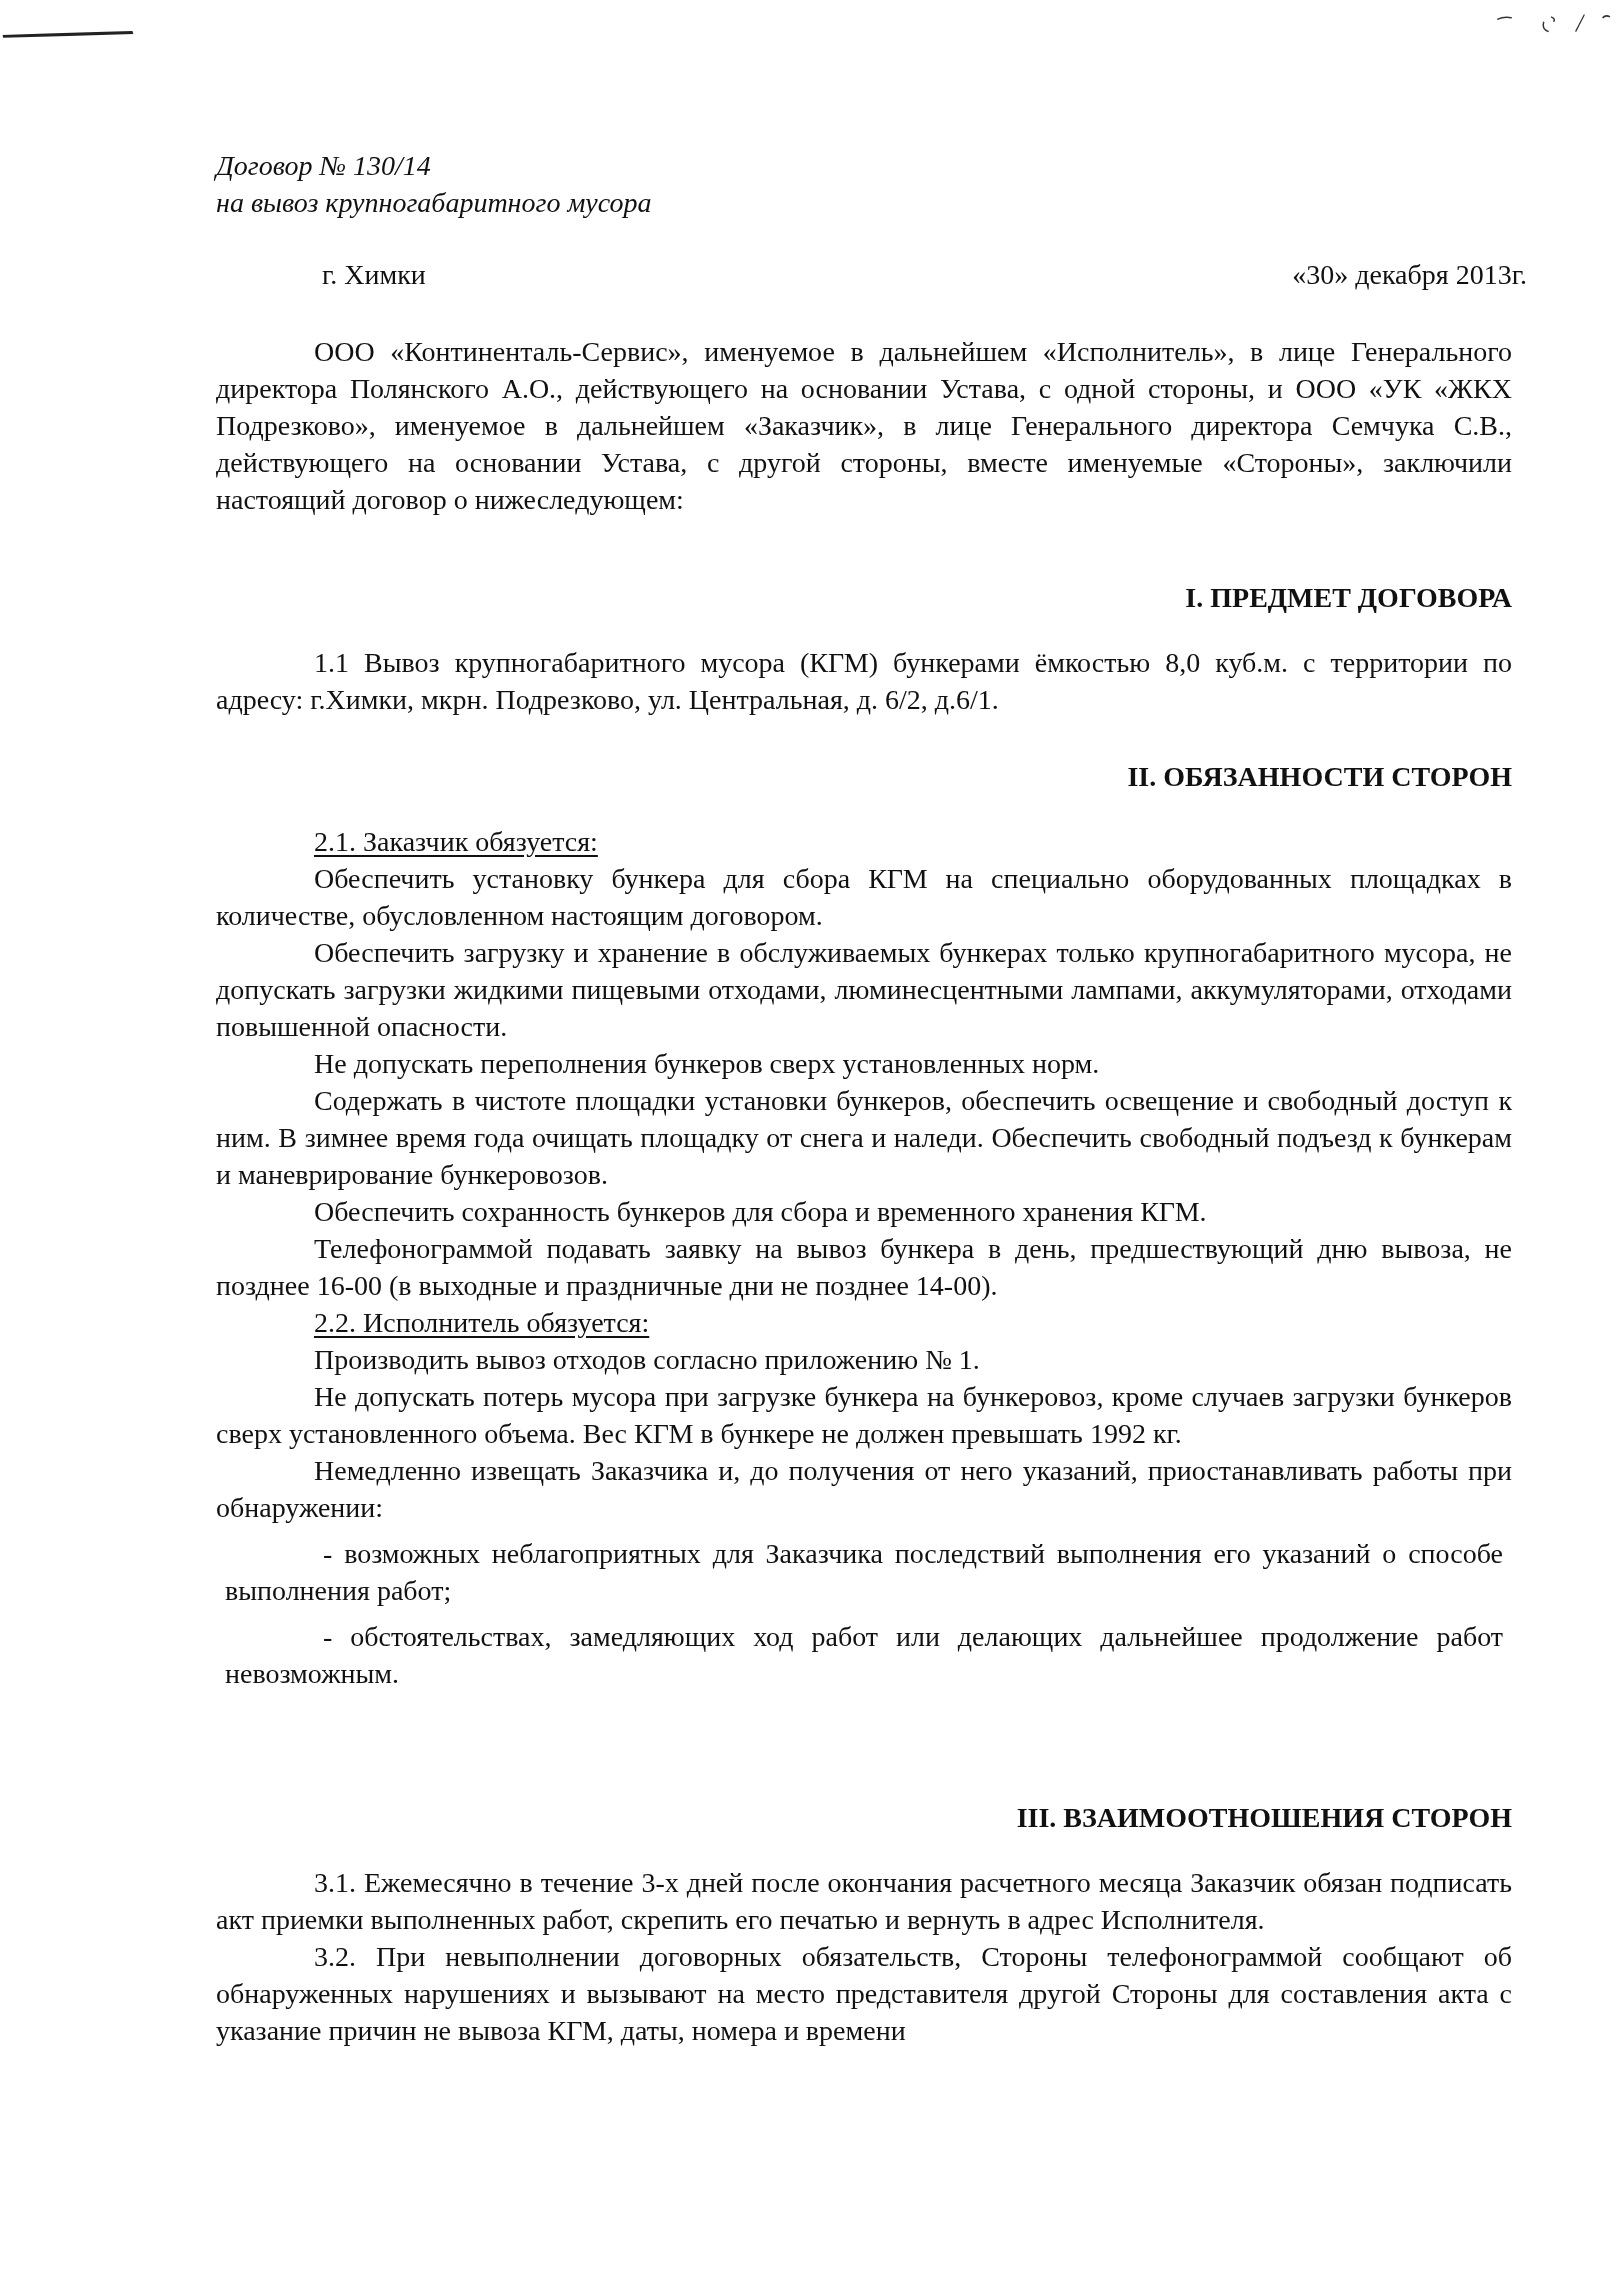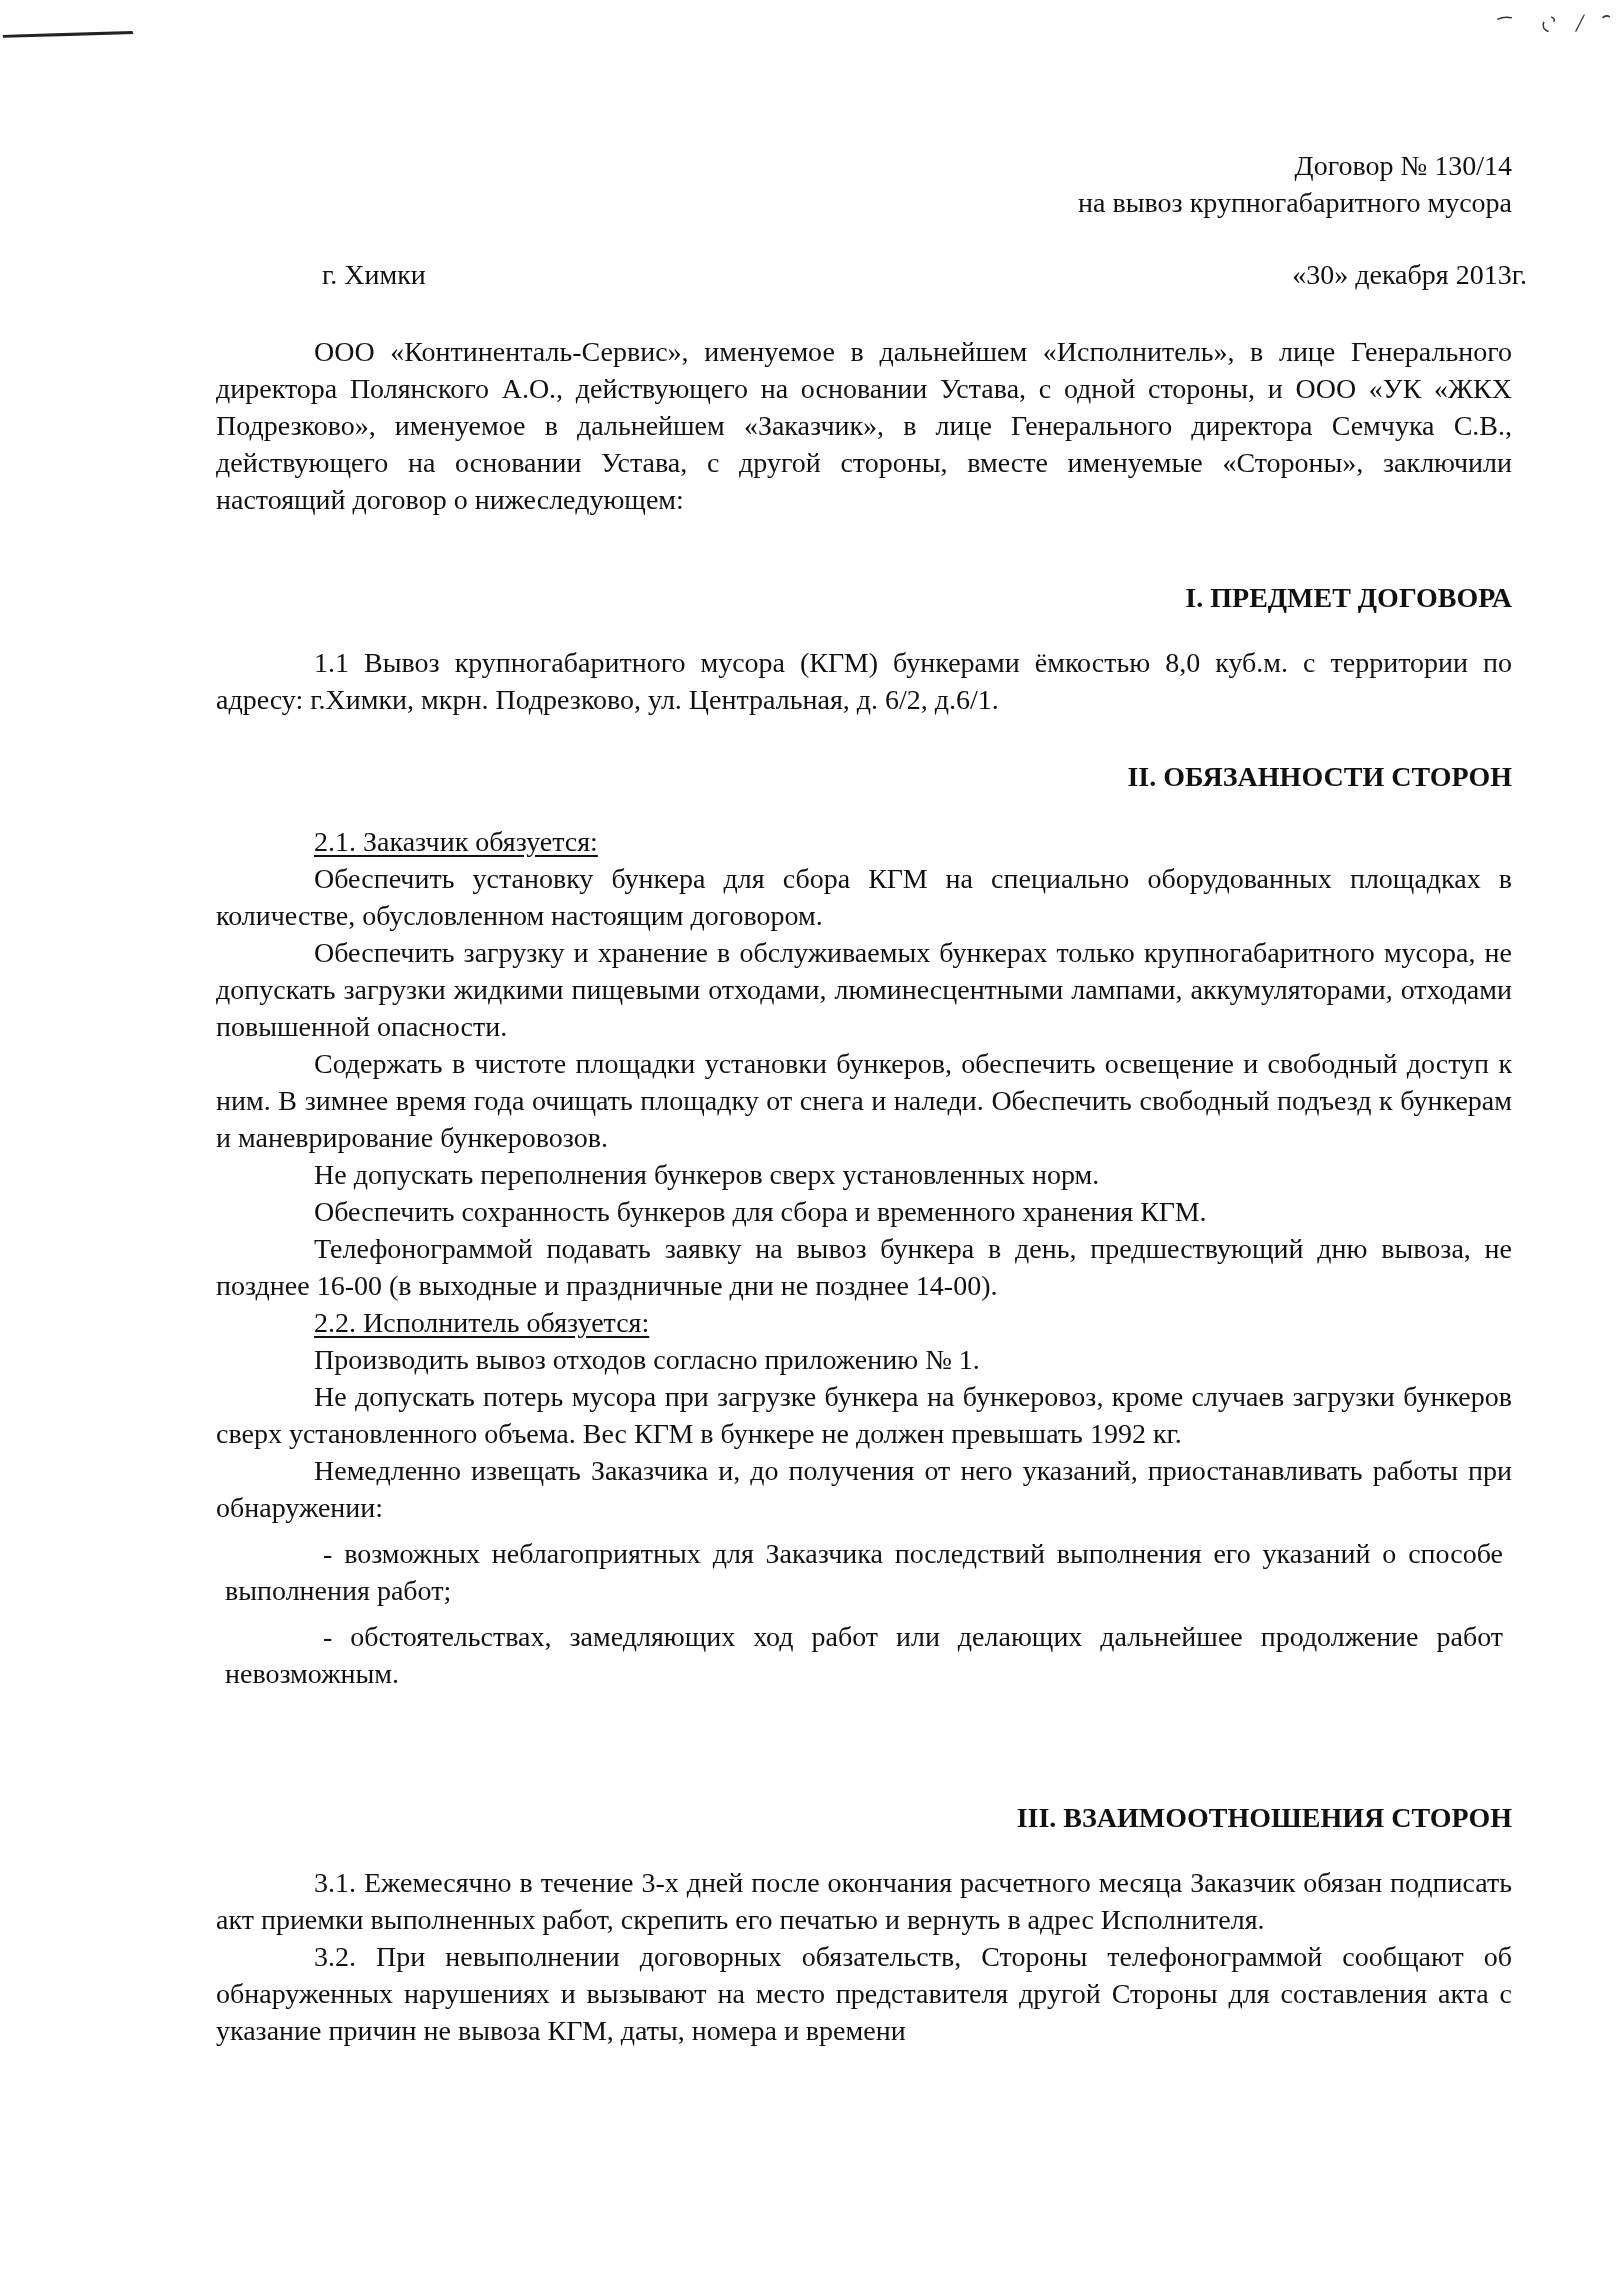--- a/index.html
+++ b/index.html
@@ -2,21 +2,21 @@
 <html style="font-size:7.9px"><head>
 <meta charset="utf-8">
 <style>
   html, body { margin: 0; padding: 0; background: #ffffff; }
   body { width: 1623px; height: 2295px; position: relative; overflow: hidden;
          font-family: "Liberation Serif", "DejaVu Serif", serif; color: #111; }
   .mark-left { position: absolute; left: 0; top: 28.5px; width: 135px; height: 9.8px; }
   .mark-right { position: absolute; left: 1497px; top: 12.3px; width: 118px; height: 24.5px; }
   .page { position: absolute; left: 216px; top: 147px; width: 1296px; }
   .fs { font-size: 28px; line-height: 37px; }
-  .center { text-align: right; }
+  .center { text-align: left; font-style: italic; }
   .title1 { position: absolute; top: 0; left: 0; width: 100%; }
   .title2 { position: absolute; top: 37px; left: 0; width: 100%; }
   .placedate { position: absolute; top: 109px; left: 15px; width: 100%; height: 37px; }
   .place { position: absolute; left: 91px; top: 0; }
   .date { position: absolute; right: 0; top: 0; }
   .block { position: absolute; left: 0; width: 100%; text-align: justify; }
   .p { text-indent: 98px; text-align: justify; margin: 0; }
   .heading { font-weight: bold; text-align: right; margin: 0; }
   .sub { margin: 0; padding-left: 98px; text-decoration: underline; text-underline-offset: 3.9px; }
   .bullet { text-indent: 98px; text-align: justify; margin: 9px; }
@@ -49,22 +49,22 @@
   <div class="block" style="top:432px;">
     <p class="heading">I. ПРЕДМЕТ ДОГОВОРА</p>
     <p class="p" style="margin-top:27.5px;">1.1 Вывоз крупногабаритного мусора (КГМ) бункерами ёмкостью 8,0 куб.м. с территории по адресу: г.Химки, мкрн. Подрезково, ул. Центральная,  д. 6/2, д.6/1.</p>
   </div>
 
   <div class="block" style="top:611px;">
     <p class="heading">II. ОБЯЗАННОСТИ СТОРОН</p>
     <p class="sub" style="margin-top:27.5px;">2.1. Заказчик обязуется:</p>
     <p class="p">Обеспечить установку бункера для сбора КГМ на специально оборудованных площадках в количестве, обусловленном настоящим договором.</p>
     <p class="p">Обеспечить загрузку и хранение в обслуживаемых бункерах только крупногабаритного мусора, не допускать загрузки жидкими пищевыми отходами, люминесцентными лампами, аккумуляторами, отходами повышенной опасности.</p>
+    <p class="p">Не допускать переполнения бункеров сверх установленных норм.</p>
     <p class="p">Содержать в чистоте площадки установки бункеров, обеспечить освещение и свободный доступ к ним. В зимнее время года очищать  площадку от снега и наледи. Обеспечить свободный подъезд к бункерам и маневрирование бункеровозов.</p>
-    <p class="p">Не допускать переполнения бункеров сверх установленных норм.</p>
     <p class="p">Обеспечить сохранность бункеров для сбора и временного хранения  КГМ.</p>
     <p class="p">Телефонограммой подавать заявку на вывоз бункера в день, предшествующий дню вывоза, не позднее 16-00 (в выходные и праздничные дни не позднее 14-00).</p>
     <p class="sub">2.2. Исполнитель обязуется:</p>
     <p class="p">Производить вывоз отходов согласно приложению № 1.</p>
     <p class="p">Не допускать потерь мусора при загрузке бункера на бункеровоз, кроме случаев загрузки бункеров сверх установленного объема. Вес КГМ в бункере не должен превышать 1992 кг.</p>
     <p class="p">Немедленно извещать Заказчика и, до получения от него указаний, приостанавливать работы при обнаружении:</p>
     <p class="bullet">- возможных неблагоприятных для Заказчика последствий выполнения его указаний о способе выполнения работ;</p>
     <p class="bullet">- обстоятельствах, замедляющих ход работ или делающих дальнейшее продолжение работ невозможным.</p>
   </div>
 

